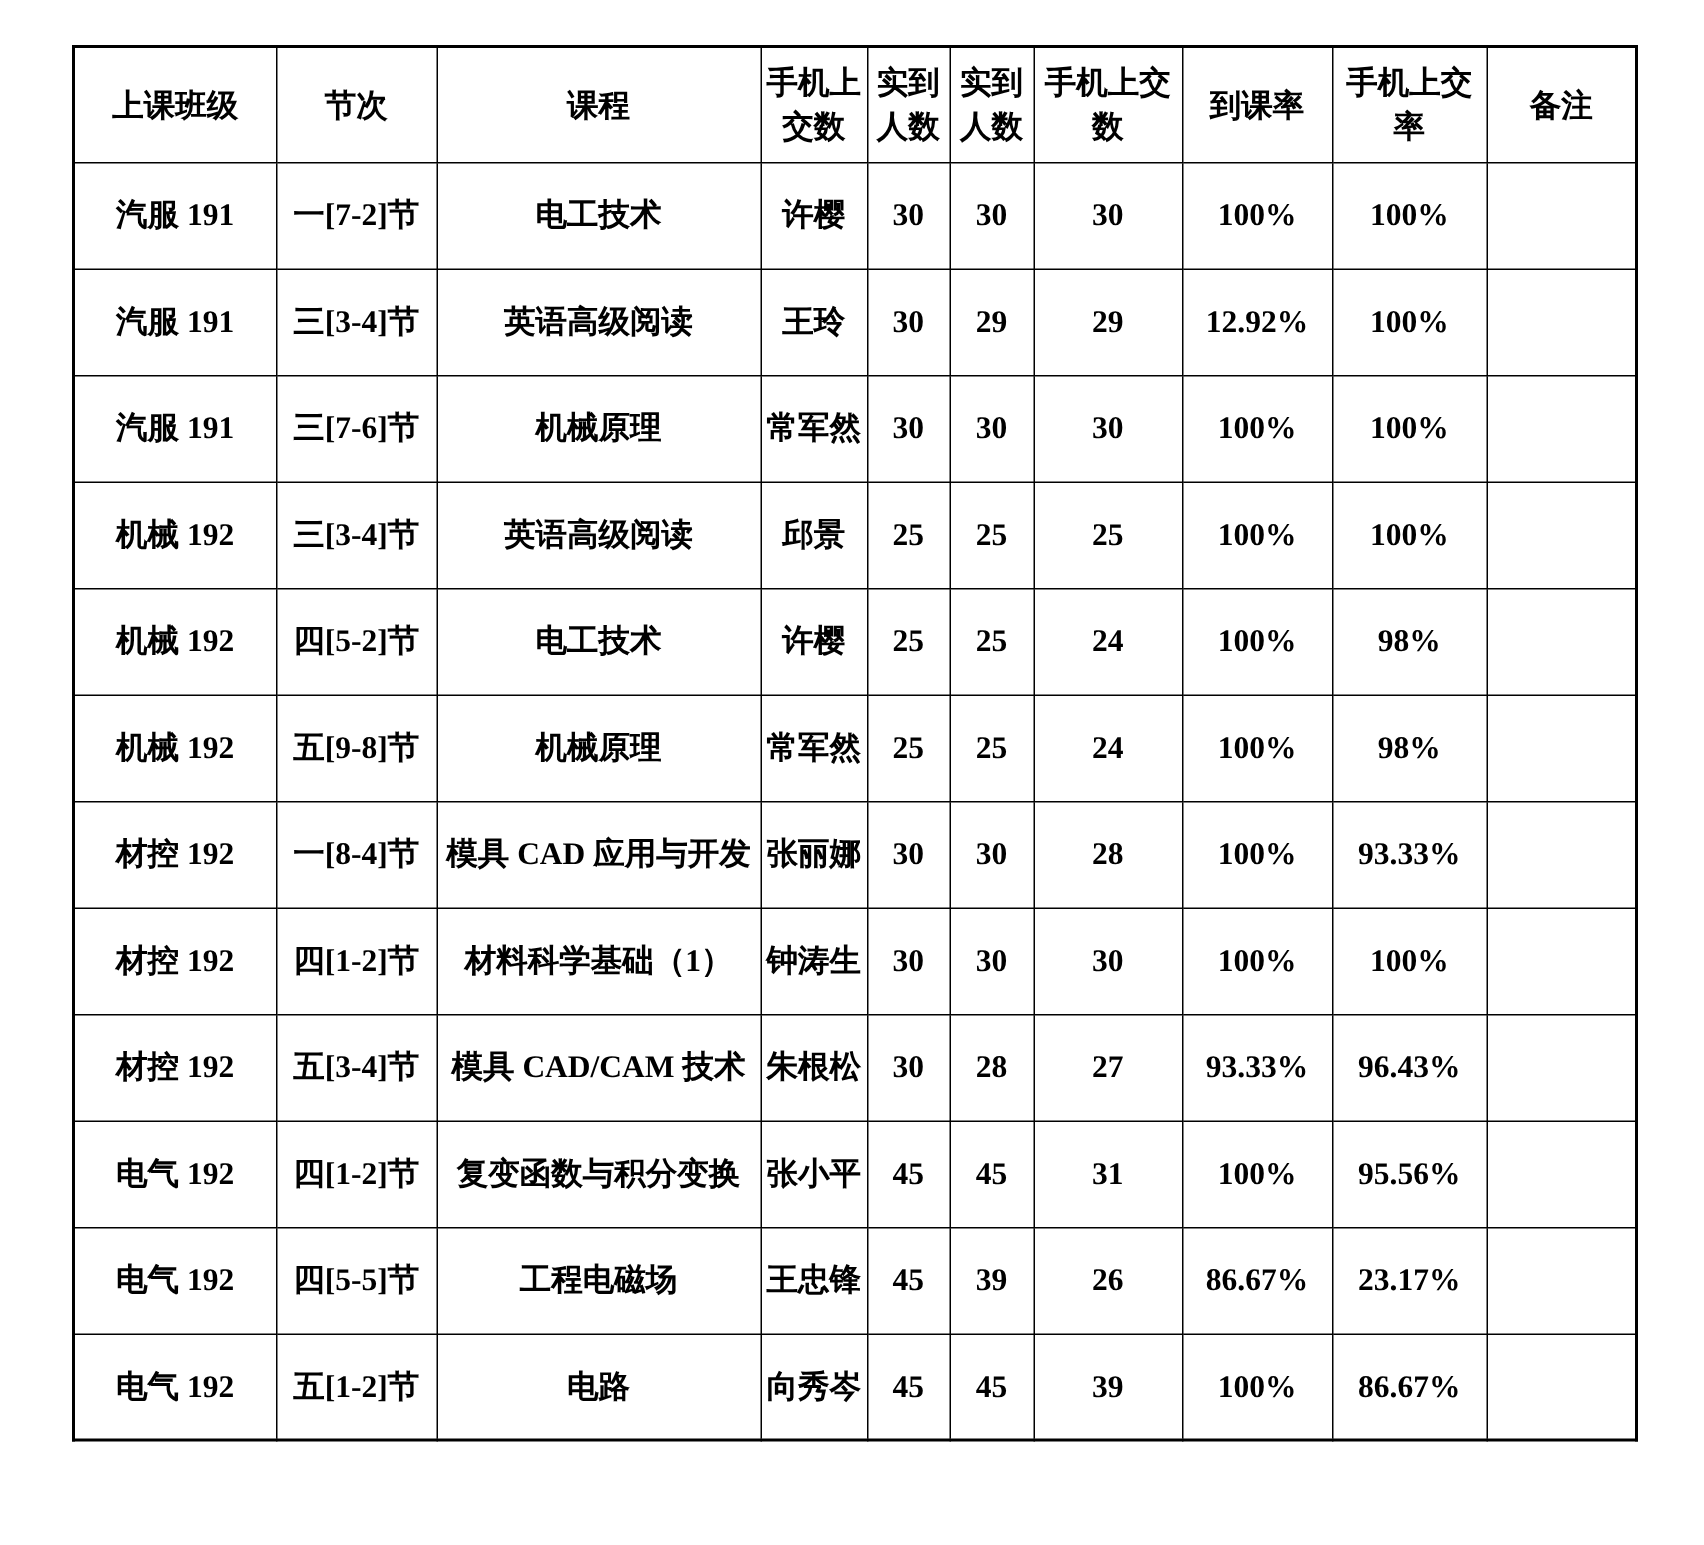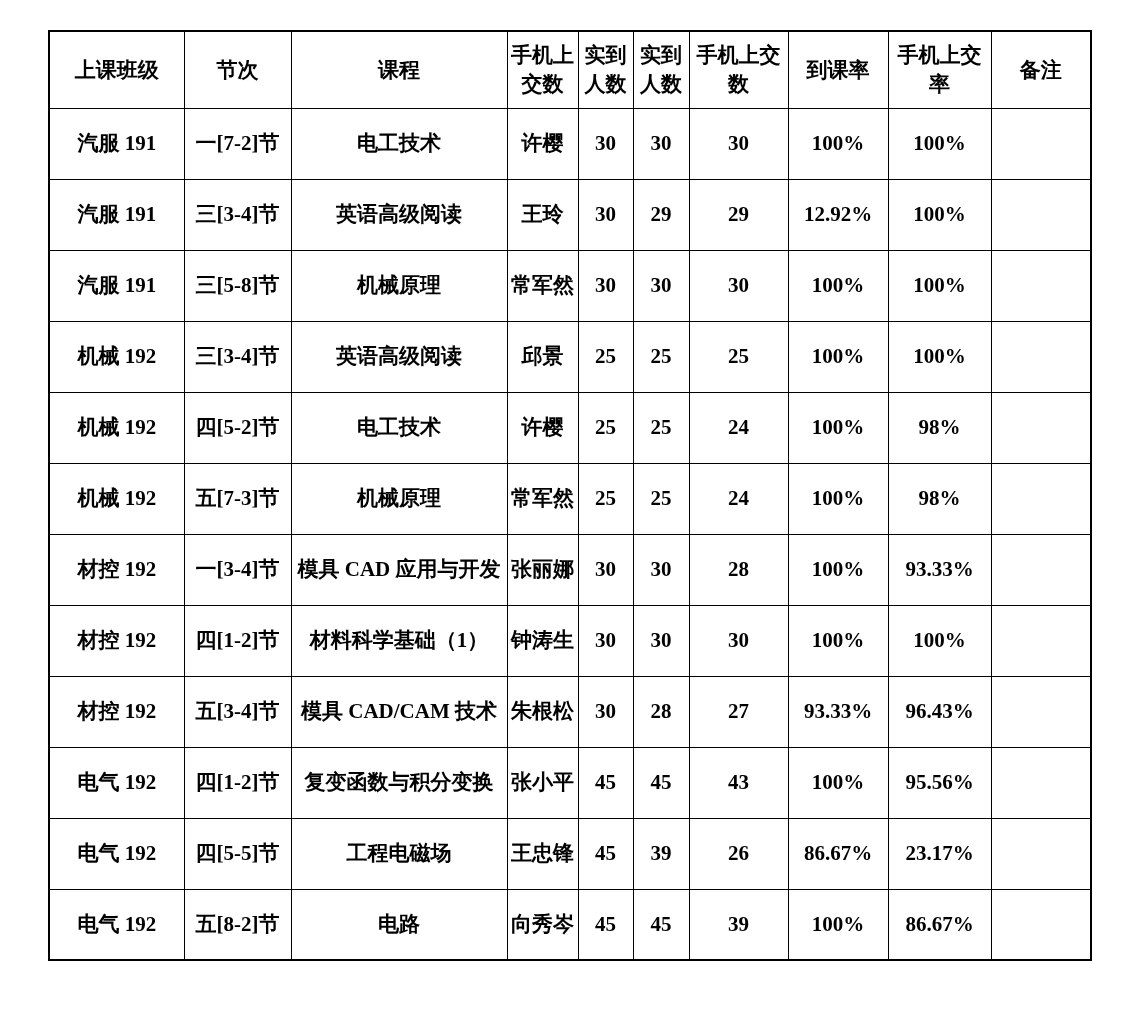--- a/index.html
+++ b/index.html
@@ -99,21 +99,21 @@
         <td>王玲</td>
         <td>30</td>
         <td>29</td>
         <td>29</td>
         <td>12.92%</td>
         <td>100%</td>
         <td class="remark"></td>
       </tr>
       <tr>
         <td>汽服 191</td>
-        <td>三[5-8]节</td>
+        <td>三[7-6]节</td>
         <td>机械原理</td>
         <td>常军然</td>
         <td>30</td>
         <td>30</td>
         <td>30</td>
         <td>100%</td>
         <td>100%</td>
         <td class="remark"></td>
       </tr>
       <tr>
@@ -135,33 +135,33 @@
         <td>许樱</td>
         <td>25</td>
         <td>25</td>
         <td>24</td>
         <td>100%</td>
         <td>98%</td>
         <td class="remark"></td>
       </tr>
       <tr>
         <td>机械 192</td>
-        <td>五[7-3]节</td>
+        <td>五[9-8]节</td>
         <td>机械原理</td>
         <td>常军然</td>
         <td>25</td>
         <td>25</td>
         <td>24</td>
         <td>100%</td>
         <td>98%</td>
         <td class="remark"></td>
       </tr>
       <tr>
         <td>材控 192</td>
-        <td>一[3-4]节</td>
+        <td>一[8-4]节</td>
         <td>模具 CAD 应用与开发</td>
         <td>张丽娜</td>
         <td>30</td>
         <td>30</td>
         <td>28</td>
         <td>100%</td>
         <td>93.33%</td>
         <td class="remark"></td>
       </tr>
       <tr>
@@ -188,40 +188,40 @@
         <td>96.43%</td>
         <td class="remark"></td>
       </tr>
       <tr>
         <td>电气 192</td>
         <td>四[1-2]节</td>
         <td>复变函数与积分变换</td>
         <td>张小平</td>
         <td>45</td>
         <td>45</td>
-        <td>43</td>
+        <td>31</td>
         <td>100%</td>
         <td>95.56%</td>
         <td class="remark"></td>
       </tr>
       <tr>
         <td>电气 192</td>
         <td>四[5-5]节</td>
         <td>工程电磁场</td>
         <td>王忠锋</td>
         <td>45</td>
         <td>39</td>
         <td>26</td>
         <td>86.67%</td>
         <td>23.17%</td>
         <td class="remark"></td>
       </tr>
       <tr>
         <td>电气 192</td>
-        <td>五[8-2]节</td>
+        <td>五[1-2]节</td>
         <td>电路</td>
         <td>向秀岑</td>
         <td>45</td>
         <td>45</td>
         <td>39</td>
         <td>100%</td>
         <td>86.67%</td>
         <td class="remark"></td>
       </tr>
     </tbody>

